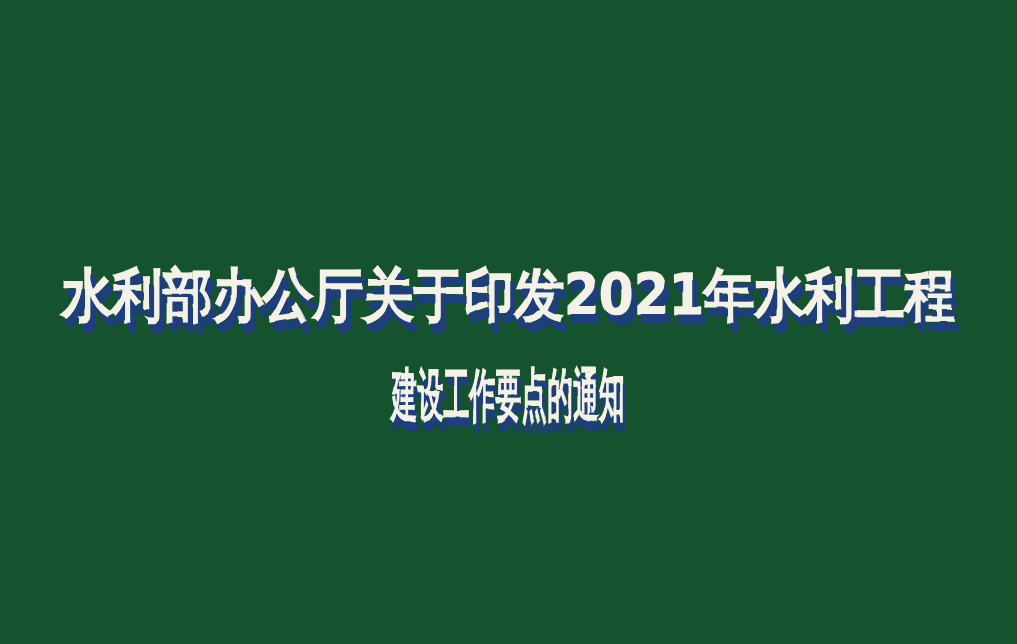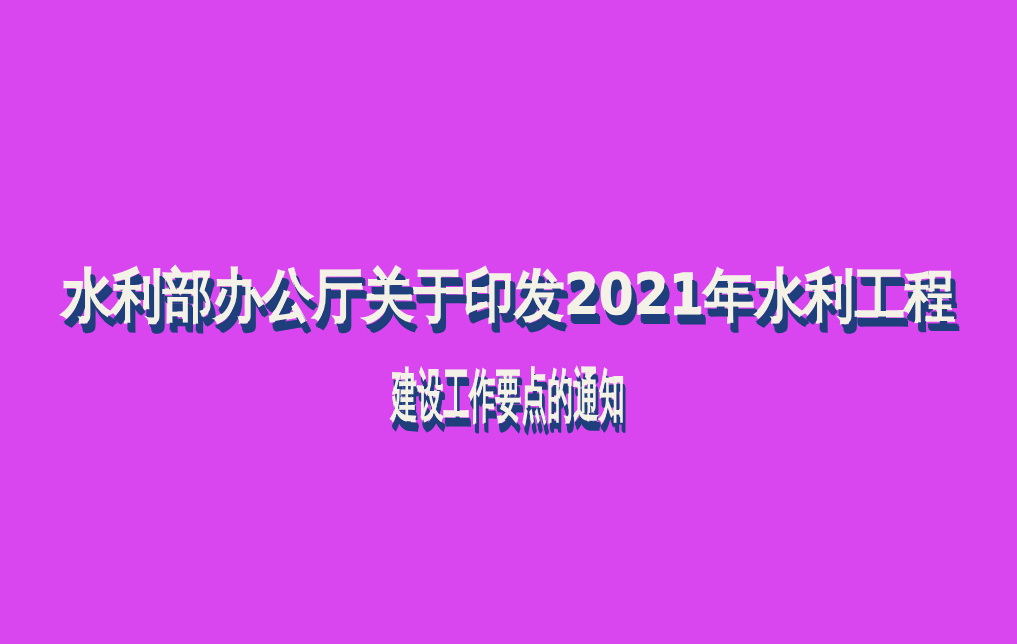--- a/index.html
+++ b/index.html
@@ -74,21 +74,21 @@
 
   
   .title-line {
     -webkit-text-stroke: 1.6px #F4F2E6;
     paint-order: stroke fill;
   }
 </style>
 </head>
 <body>
 
-<div id="banner" style="background: #d946ef;">
+<div id="banner" style="background: #14532d;">
 
   <div id="title-block">
 
     <span class="title-line" id="title-line-1" style="color: rgb(244, 242, 230); -webkit-text-stroke: 1.6px rgb(244, 242, 230); text-shadow: rgb(30, 63, 124) 4px 8px 0px, rgb(30, 63, 124) 5px 8px 0px, rgb(30, 63, 124) 4px 9px 0px, rgb(30, 63, 124) 5px 9px 0px, rgb(30, 63, 124) 3px 7px 0px, rgb(30, 63, 124) 6px 10px 0px; display: inline-block; transform: scaleX(0.881); transform-origin: center center;">水利部办公厅关于印发2021年水利工程</span>
 
     <span class="title-line" id="title-line-2" style="color: rgb(244, 242, 230); -webkit-text-stroke: 1.6px rgb(244, 242, 230); text-shadow: rgb(30, 63, 124) 4px 8px 0px, rgb(30, 63, 124) 5px 8px 0px, rgb(30, 63, 124) 4px 9px 0px, rgb(30, 63, 124) 5px 9px 0px, rgb(30, 63, 124) 3px 7px 0px, rgb(30, 63, 124) 6px 10px 0px; display: inline-block; transform: scaleX(0.4474); transform-origin: center center;">建设工作要点的通知</span>
 
   </div>
 
 </div>

